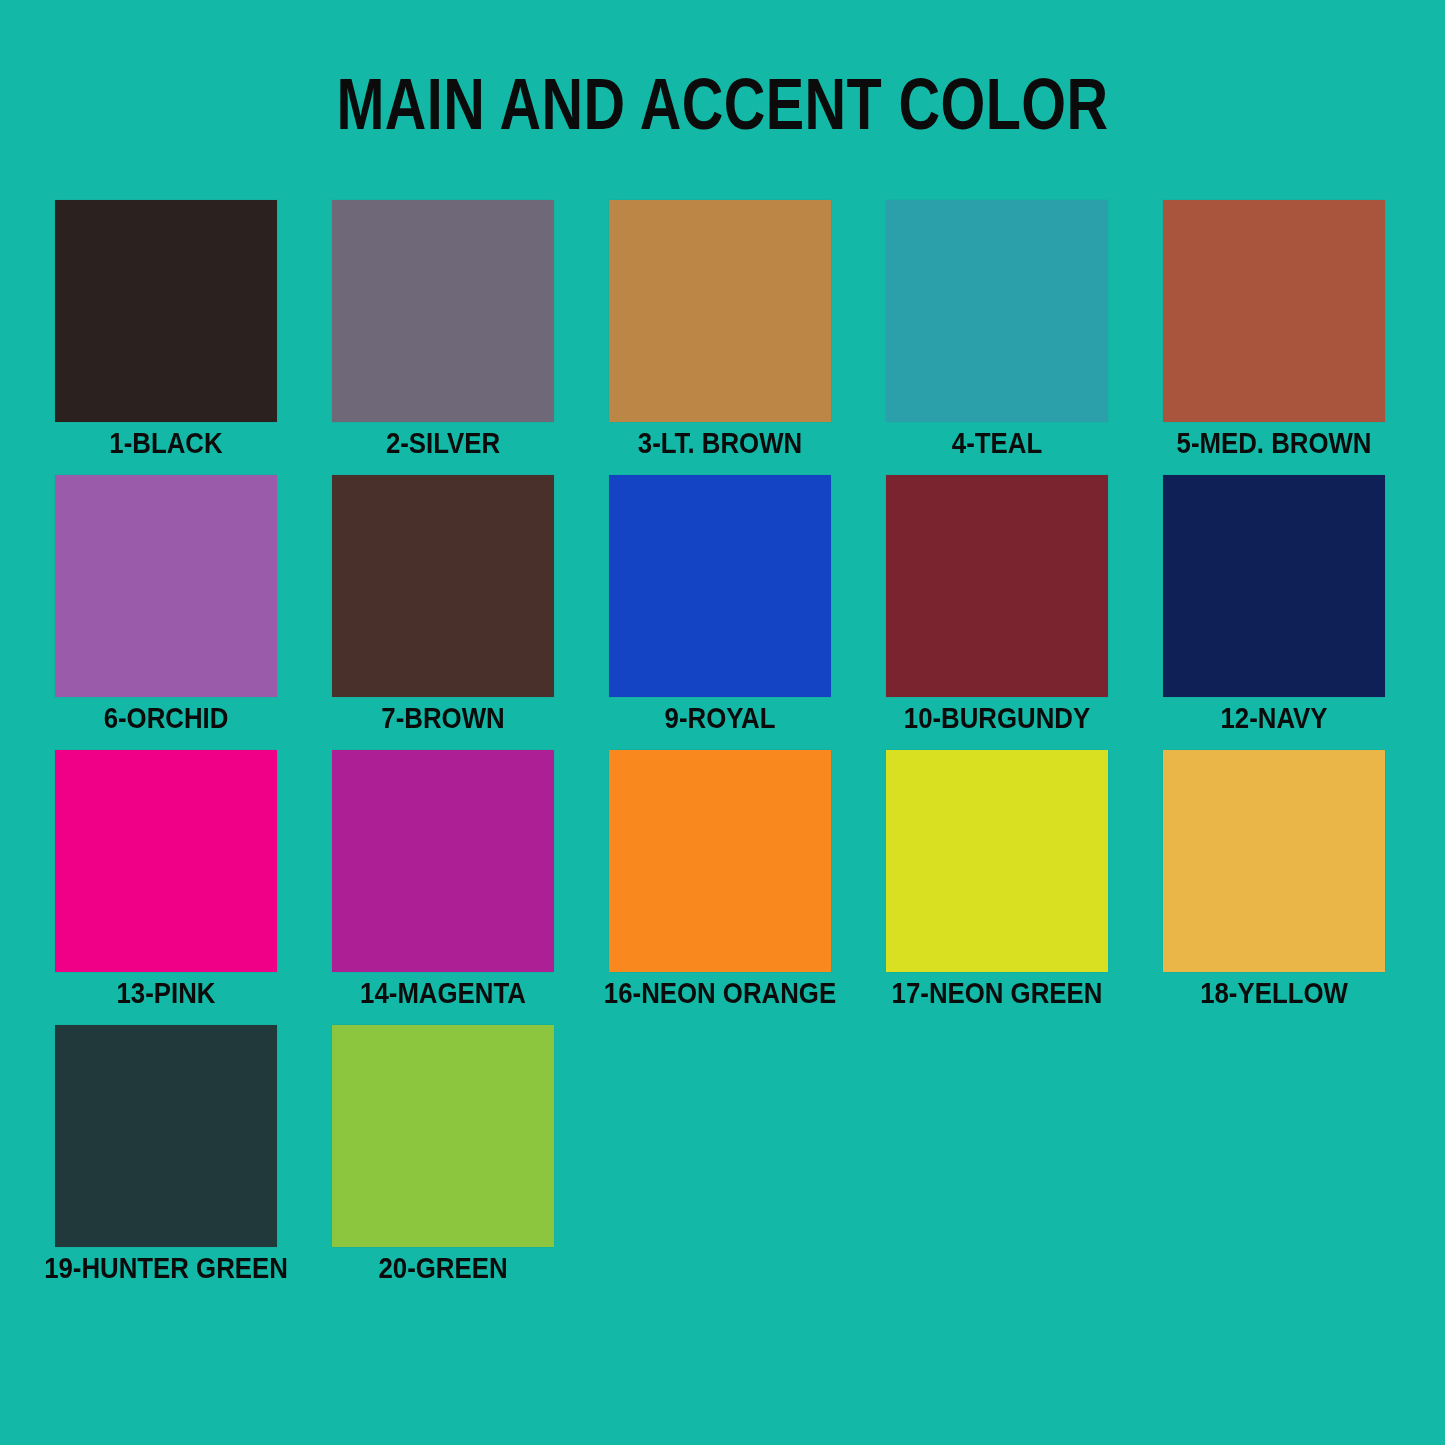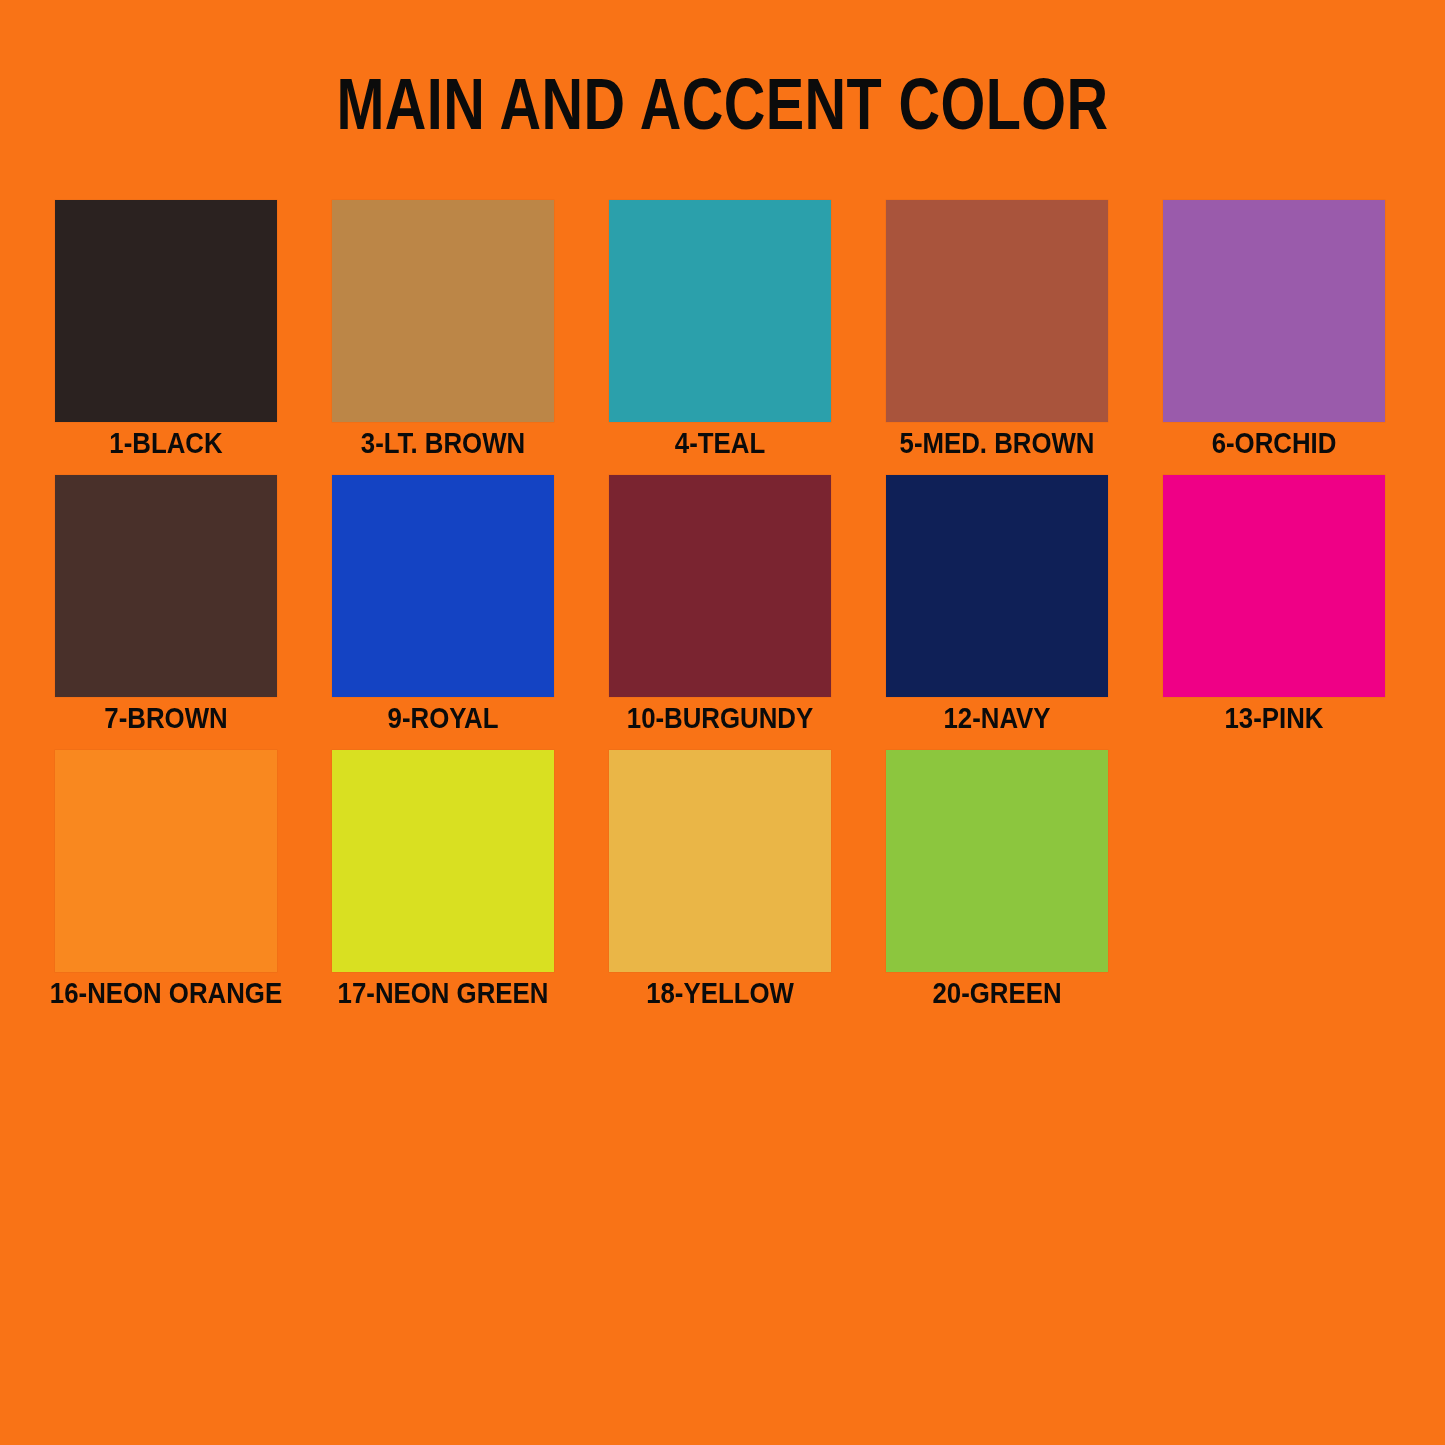--- a/index.html
+++ b/index.html
@@ -11,21 +11,21 @@
     height: 1445px;
     background: #ffffff;
     font-family: "Liberation Sans", sans-serif;
     overflow: hidden;
   }
 
   #page {
     position: relative;
     width: 1445px;
     height: 1445px;
-    background: #f97316;
+    background: #14b8a6;
   }
 
   
   #chart-title {
     position: absolute;
     left: 0;
     top: 64px;
     width: 1445px;
     text-align: center;
     font-family: "Liberation Sans", sans-serif;
@@ -88,20 +88,24 @@
 <div id="page">
 
   <div id="chart-title">MAIN AND ACCENT COLOR</div>
 
   <div id="swatch-grid">
       <div class="swatch-cell">
         <div class="swatch-chip" style="background-color: rgb(43, 34, 32);"></div>
         <div class="swatch-label">1-BLACK</div>
       </div>
       <div class="swatch-cell">
+        <div class="swatch-chip" style="background-color: rgb(110, 104, 120);"></div>
+        <div class="swatch-label">2-SILVER</div>
+      </div>
+      <div class="swatch-cell">
         <div class="swatch-chip" style="background-color: rgb(188, 134, 71);"></div>
         <div class="swatch-label">3-LT. BROWN</div>
       </div>
       <div class="swatch-cell">
         <div class="swatch-chip" style="background-color: rgb(43, 160, 171);"></div>
         <div class="swatch-label">4-TEAL</div>
       </div>
       <div class="swatch-cell">
         <div class="swatch-chip" style="background-color: rgb(169, 84, 60);"></div>
         <div class="swatch-label">5-MED. BROWN</div>
@@ -124,30 +128,38 @@
       </div>
       <div class="swatch-cell">
         <div class="swatch-chip" style="background-color: rgb(15, 32, 87);"></div>
         <div class="swatch-label">12-NAVY</div>
       </div>
       <div class="swatch-cell">
         <div class="swatch-chip" style="background-color: rgb(239, 0, 134);"></div>
         <div class="swatch-label">13-PINK</div>
       </div>
       <div class="swatch-cell">
+        <div class="swatch-chip" style="background-color: rgb(173, 31, 148);"></div>
+        <div class="swatch-label">14-MAGENTA</div>
+      </div>
+      <div class="swatch-cell">
         <div class="swatch-chip" style="background-color: rgb(249, 136, 31);"></div>
         <div class="swatch-label">16-NEON ORANGE</div>
       </div>
       <div class="swatch-cell">
         <div class="swatch-chip" style="background-color: rgb(217, 224, 33);"></div>
         <div class="swatch-label">17-NEON GREEN</div>
       </div>
       <div class="swatch-cell">
         <div class="swatch-chip" style="background-color: rgb(234, 182, 71);"></div>
         <div class="swatch-label">18-YELLOW</div>
       </div>
       <div class="swatch-cell">
+        <div class="swatch-chip" style="background-color: rgb(33, 57, 58);"></div>
+        <div class="swatch-label">19-HUNTER GREEN</div>
+      </div>
+      <div class="swatch-cell">
         <div class="swatch-chip" style="background-color: rgb(140, 198, 62);"></div>
         <div class="swatch-label">20-GREEN</div>
       </div>
     </div>
 
 </div>
 
 </body></html>

